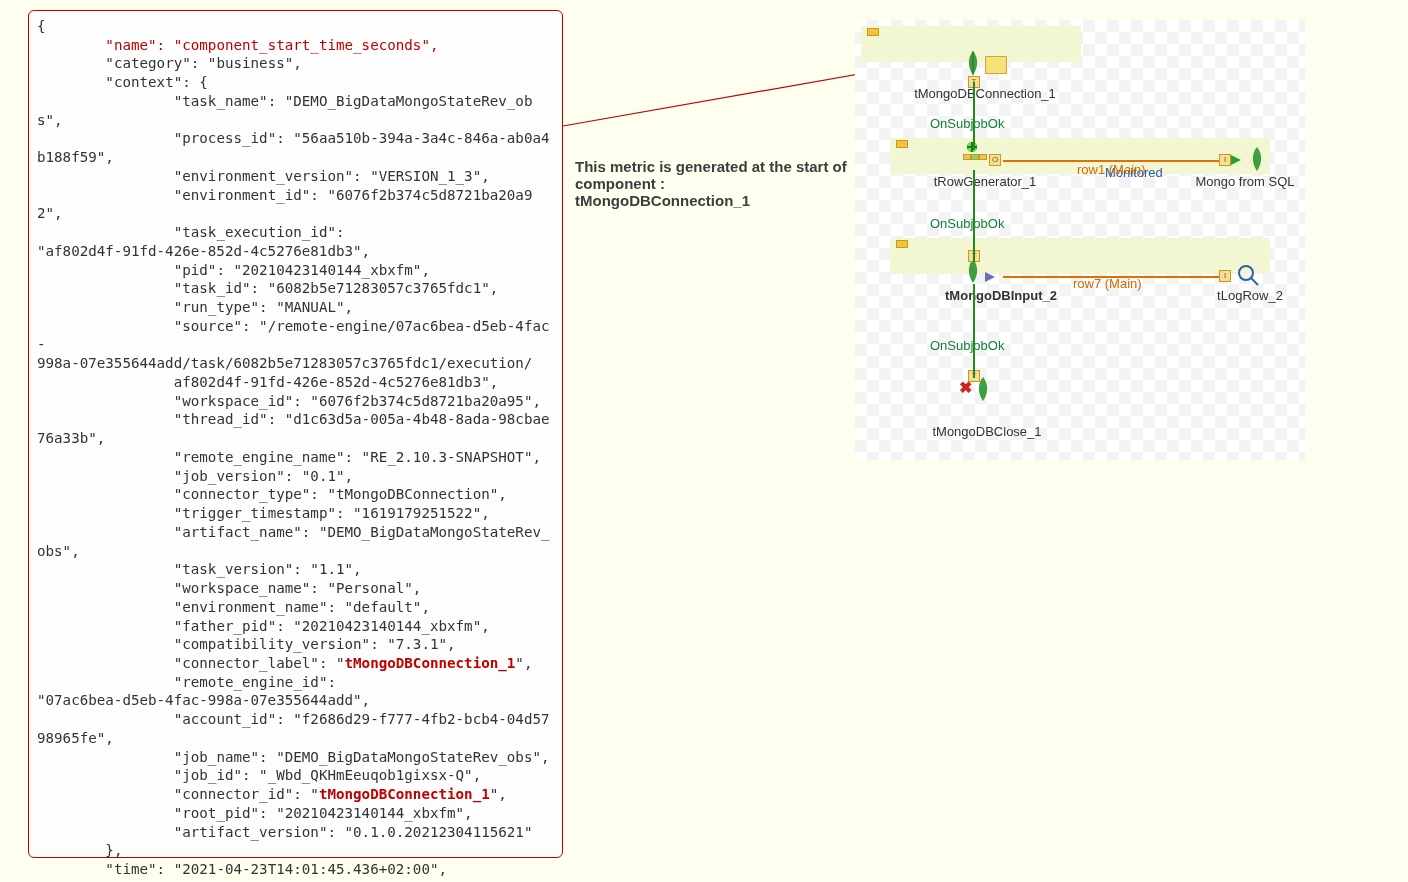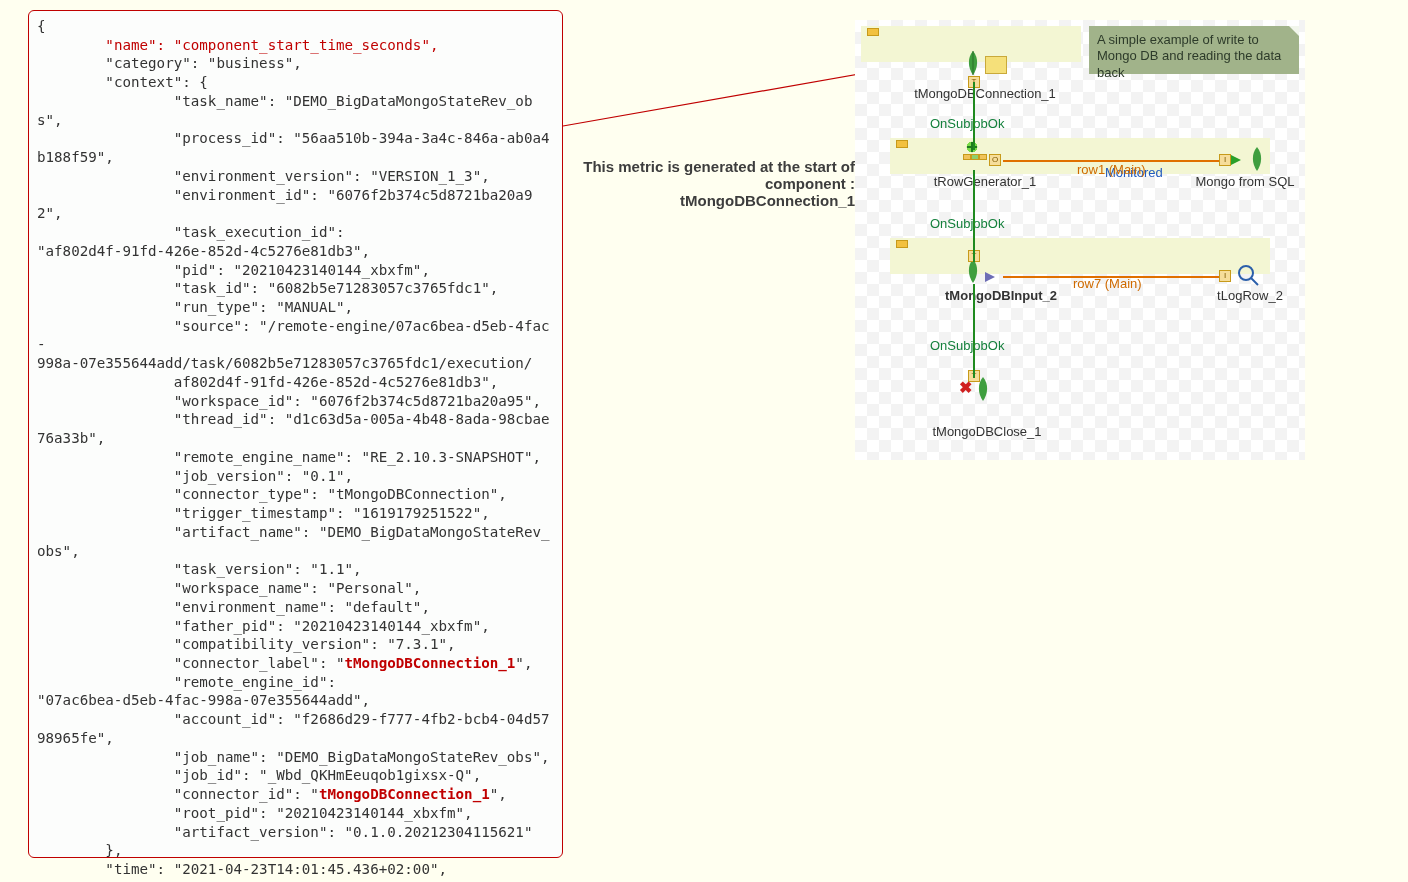--- a/index.html
+++ b/index.html
@@ -33,21 +33,21 @@
     word-break: break-all;
     color: #333;
   }
   .hl { color: #c00000; font-weight: bold; }
   .hl2 { color: #c00000; }
   .caption {
     position: absolute;
     left: 575px;
     top: 158px;
     width: 280px;
-    text-align: right;
+    text-align: left;
     font-weight: bold;
     font-size: 15px;
     color: #3d3d3d;
   }
   .canvas {
     position: absolute;
     left: 855px;
     top: 20px;
     width: 450px;
     height: 440px;
@@ -185,23 +185,20 @@
   <defs>
     <marker id="ah" viewBox="0 0 10 10" refX="9" refY="5" markerWidth="7" markerHeight="7" orient="auto">
       <path d="M 0 0 L 10 5 L 0 10 z" fill="#c00000"></path>
     </marker>
   </defs>
   <line x1="563" y1="126" x2="950" y2="58" stroke="#c00000" stroke-width="1.2" marker-end="url(#ah)"></line>
 </svg>
 
 <div class="canvas">
 
-  <div class="note">
-    <span>A simple example of write to Mongo DB and reading the data back</span>
-  </div>
 
   <div class="sub-strip" style="left:6px; top:6px; width:220px; height:36px;"></div>
   <div class="sub-min" style="left:12px; top:8px;"></div>
 
   <div style="left:108px; top:30px;" class="mongo-leaf">
     <svg viewBox="0 0 20 26">
         <path d="M10 1 C4 8 5 18 10 25 C15 18 16 8 10 1 Z" fill="#3f9e3f"></path>
         <path d="M10 1 C10 8 10 18 10 25" stroke="#2b6f2b" stroke-width="1"></path>
       </svg>
   </div>

